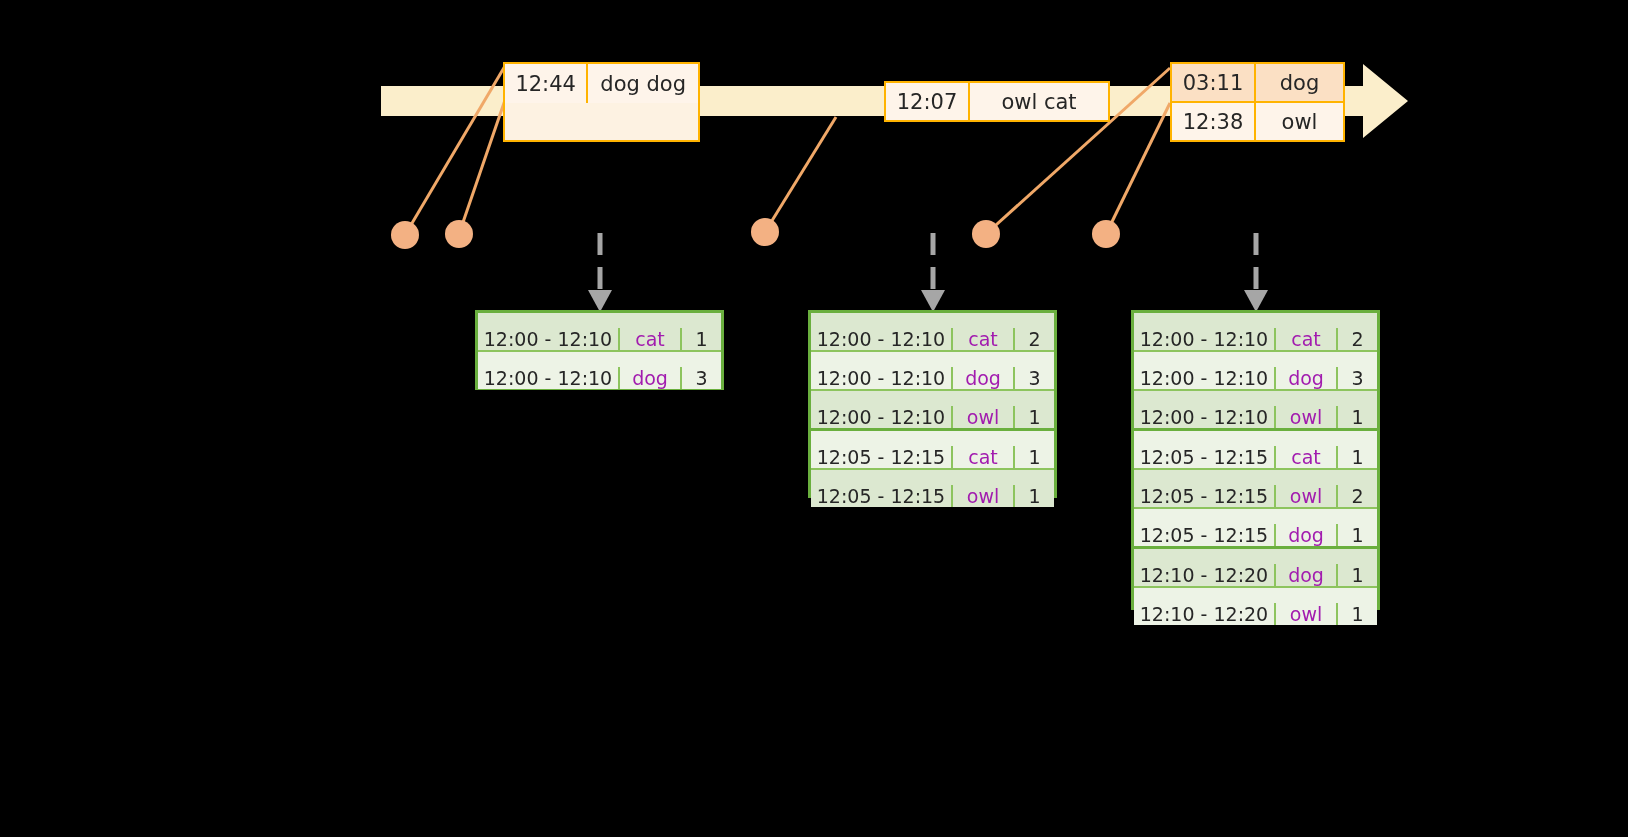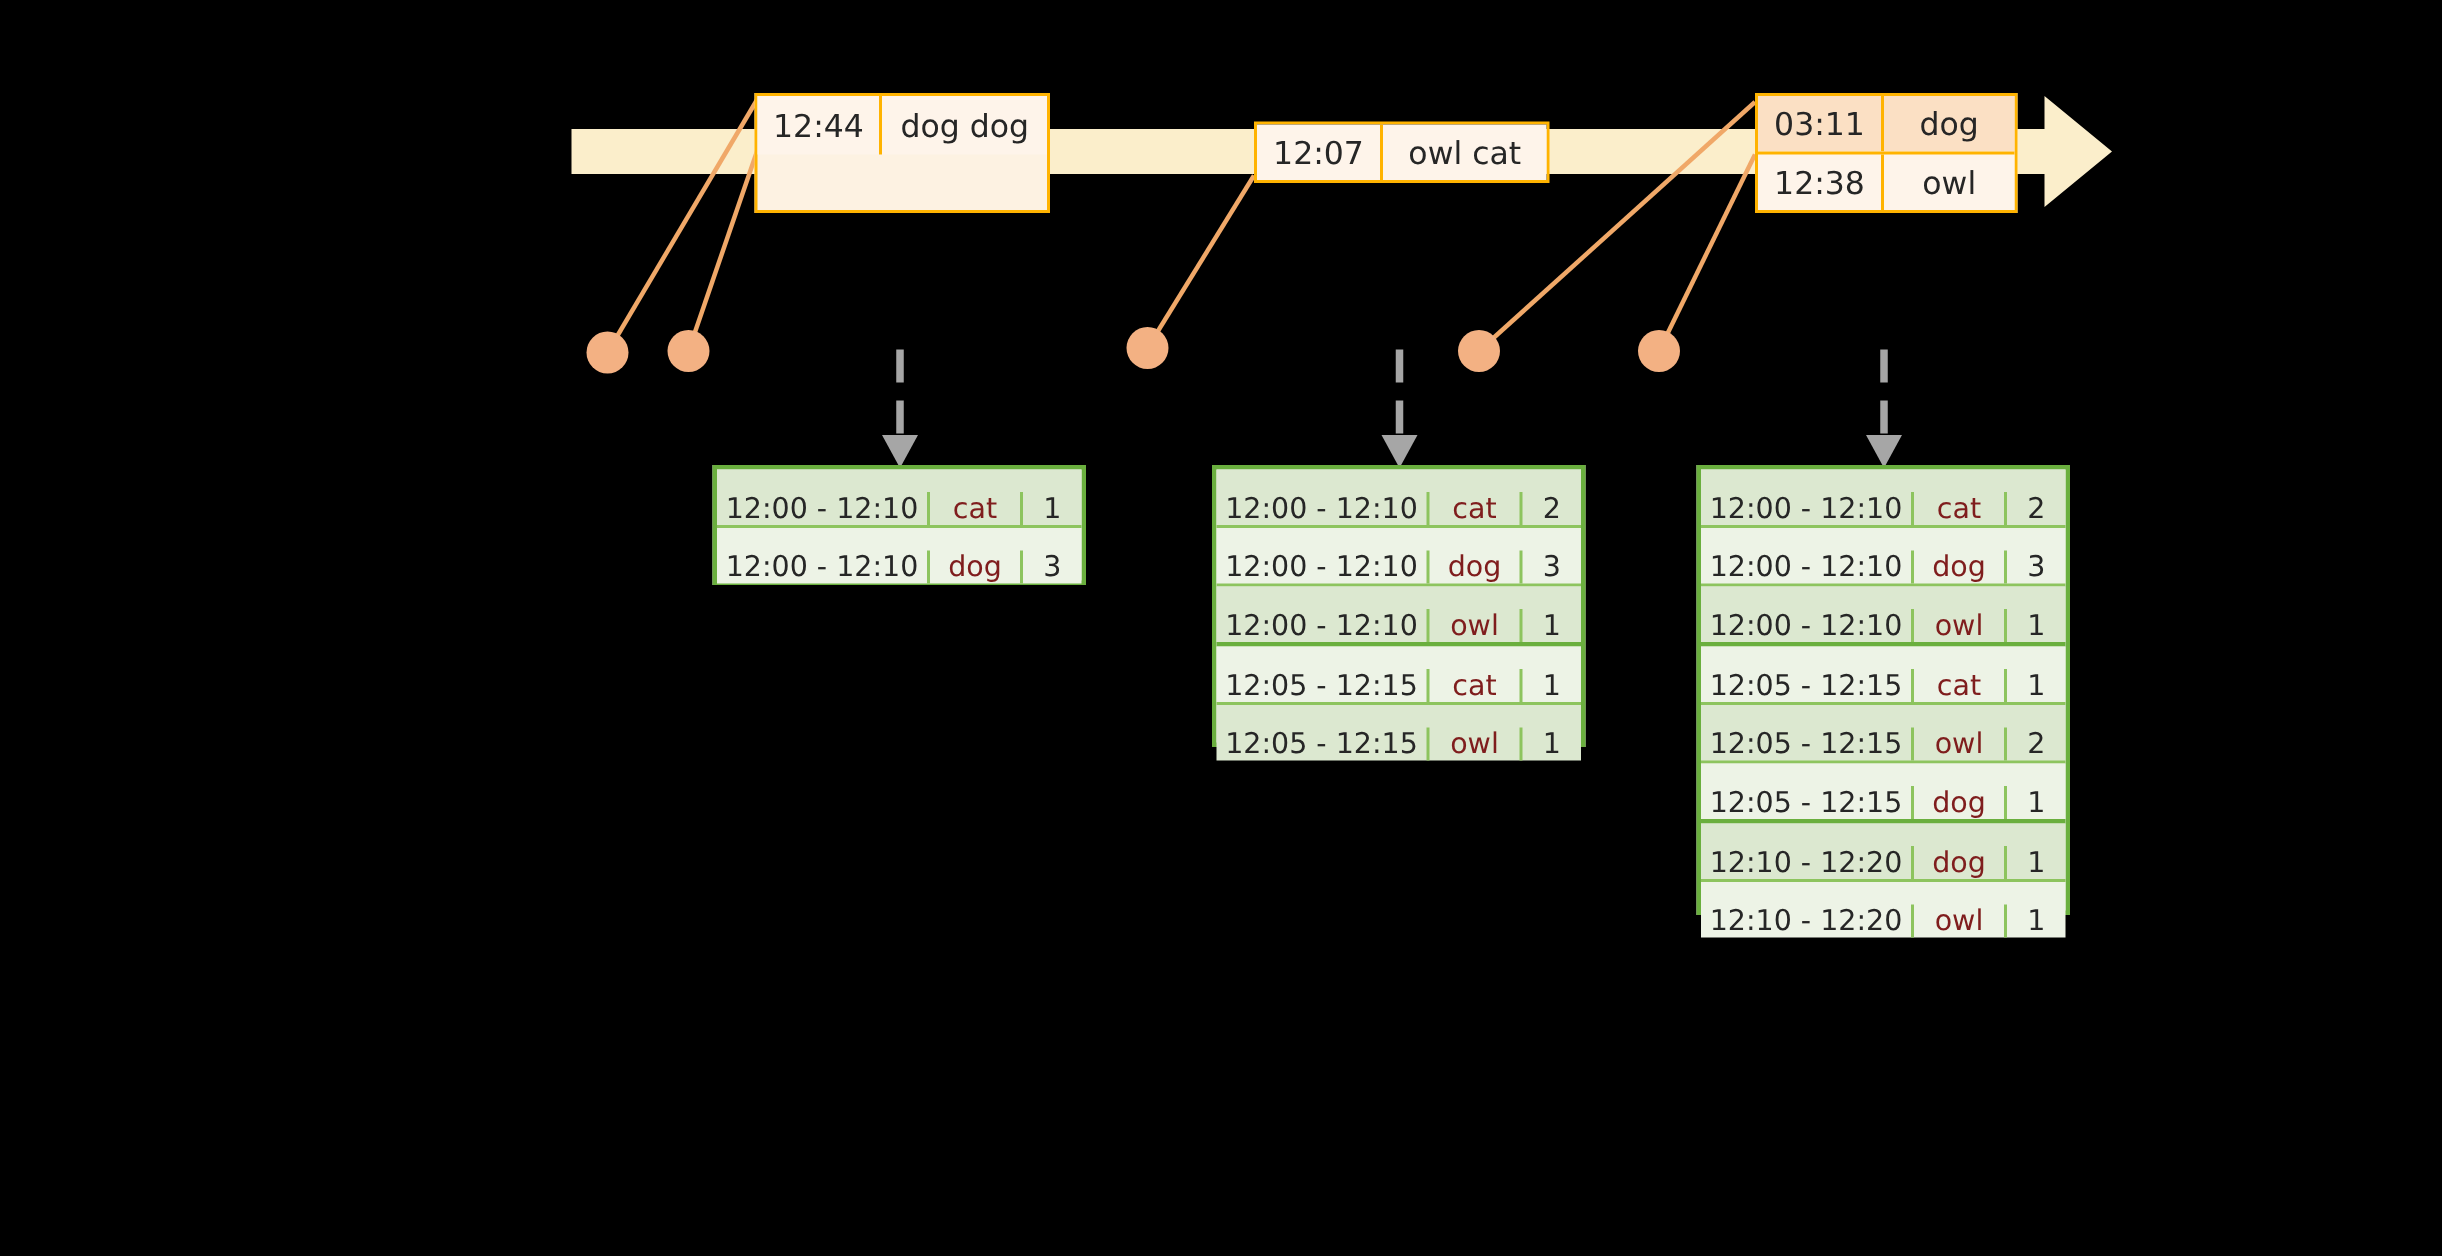--- a/index.html
+++ b/index.html
@@ -93,21 +93,21 @@
     color: #262626;
     border-right: 2px solid #8DC45E;
     box-sizing: border-box;
     white-space: nowrap;
   }
   .cell-key {
     display: flex;
     align-items: center;
     justify-content: center;
     font-size: 19px;
-    color: #7f1d1d;
+    color: #a21caf;
     border-right: 2px solid #8DC45E;
     box-sizing: border-box;
   }
   .cell-count {
     display: flex;
     align-items: center;
     justify-content: center;
     font-size: 19px;
     color: #262626;
     box-sizing: border-box;
@@ -156,21 +156,21 @@
     </g>
   </svg>
 
   <div class="event-box" style="left:503px; top:62px; width:197px; height:80px;">
     <div class="event-row shade-b">
       <div class="event-time">12:44</div>
       <div class="event-text">dog dog</div>
     </div>
   </div>
 
-  <div class="event-box" style="left:836px; top:81px; width:197px; height:41px;justify-content:flex-end;">
+  <div class="event-box" style="left:884px; top:81px; width:226px; height:41px;justify-content:flex-end;">
     <div class="event-row shade-b">
       <div class="event-time">12:07</div>
       <div class="event-text">owl cat</div>
     </div>
   </div>
 
   <div class="event-box" style="left:1170px; top:62px; width:175px; height:80px;">
     <div class="event-row shade-a">
       <div class="event-time">03:11</div>
       <div class="event-text">dog</div>

